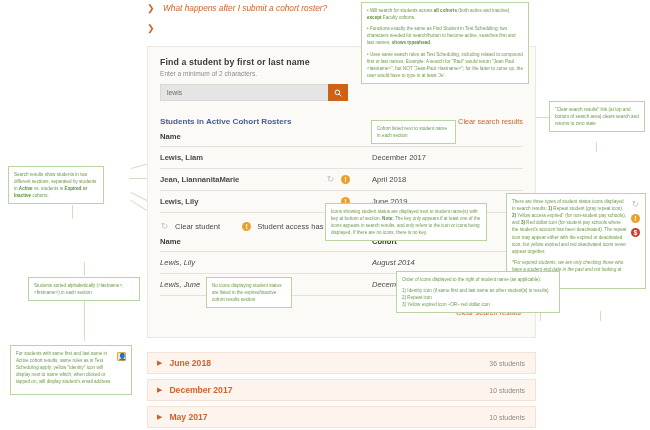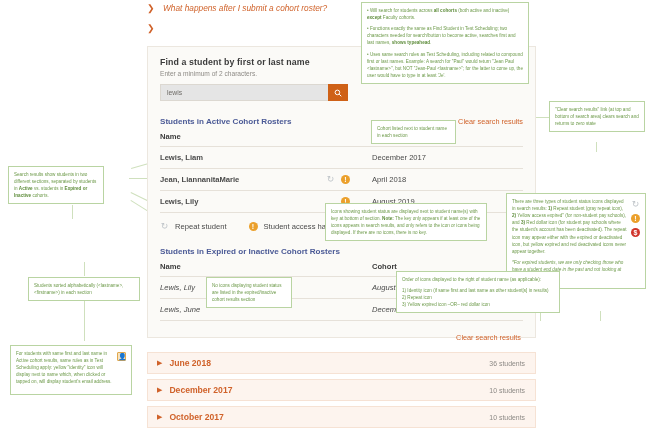--- a/index.html
+++ b/index.html
@@ -205,34 +205,33 @@
             </tr>
             <tr>
               <td class="c-name">
                 <div class="name-cell">
                   <span class="name-txt">Lewis, Lily</span>
                   <span class="icon-slot">
                     <span class="ico ico-expired"></span>
                   </span>
                 </div>
               </td>
-              <td class="c-cohort">August 2019</td>
+              <td class="c-cohort">June 2019</td>
             </tr>
           </tbody>
         </table>
 
         <div class="legend">
           <span class="ico ico-repeat">↻</span>
-          <span>Repeat student</span>
+          <span>Clear student</span>
           <span class="gap"></span>
           <span class="ico ico-expired"></span>
           <span>Student access has expired</span>
         </div>
 
-        <div class="sec-head">Students in Expired or Inactive Cohort Rosters</div>
 
         <table class="roster">
           <thead>
             <tr>
               <th class="c-name">Name</th>
               <th class="c-cohort">Cohort</th>
             </tr>
           </thead>
           <tbody>
             <tr class="italic">
@@ -256,21 +255,21 @@
         <span class="acc-label">June 2018</span>
         <span class="acc-count">36 students</span>
       </div>
       <div class="acc-row">
         <span class="acc-tri">▶</span>
         <span class="acc-label">December 2017</span>
         <span class="acc-count">10 students</span>
       </div>
       <div class="acc-row">
         <span class="acc-tri">▶</span>
-        <span class="acc-label">October 2017</span>
+        <span class="acc-label">May 2017</span>
         <span class="acc-count">10 students</span>
       </div>
     </div>
   </div>
 
   <div class="note" style="left:361px; top:2px; width:168px;">
     <p><span>• Will search for students across </span><b>all cohorts</b><span> (both active and inactive) </span><b>except</b><span> Faculty cohorts.</span></p>
     <p><span>• Functions exactly the same as Find Student in Test Scheduling; two characters needed for search/button to become active, searches first and last names, </span><b>shows typeahead</b><span>.</span></p>
     <p>• Uses same search rules as Test Scheduling, including related to compound first or last names. Example: A search for "Paul" would return "Jean Paul &lt;lastname&gt;", but NOT "Jean-Paul &lt;lastname&gt;"; for the latter to come up, the user would have to type in at least 'Je'.</p>
   </div>

